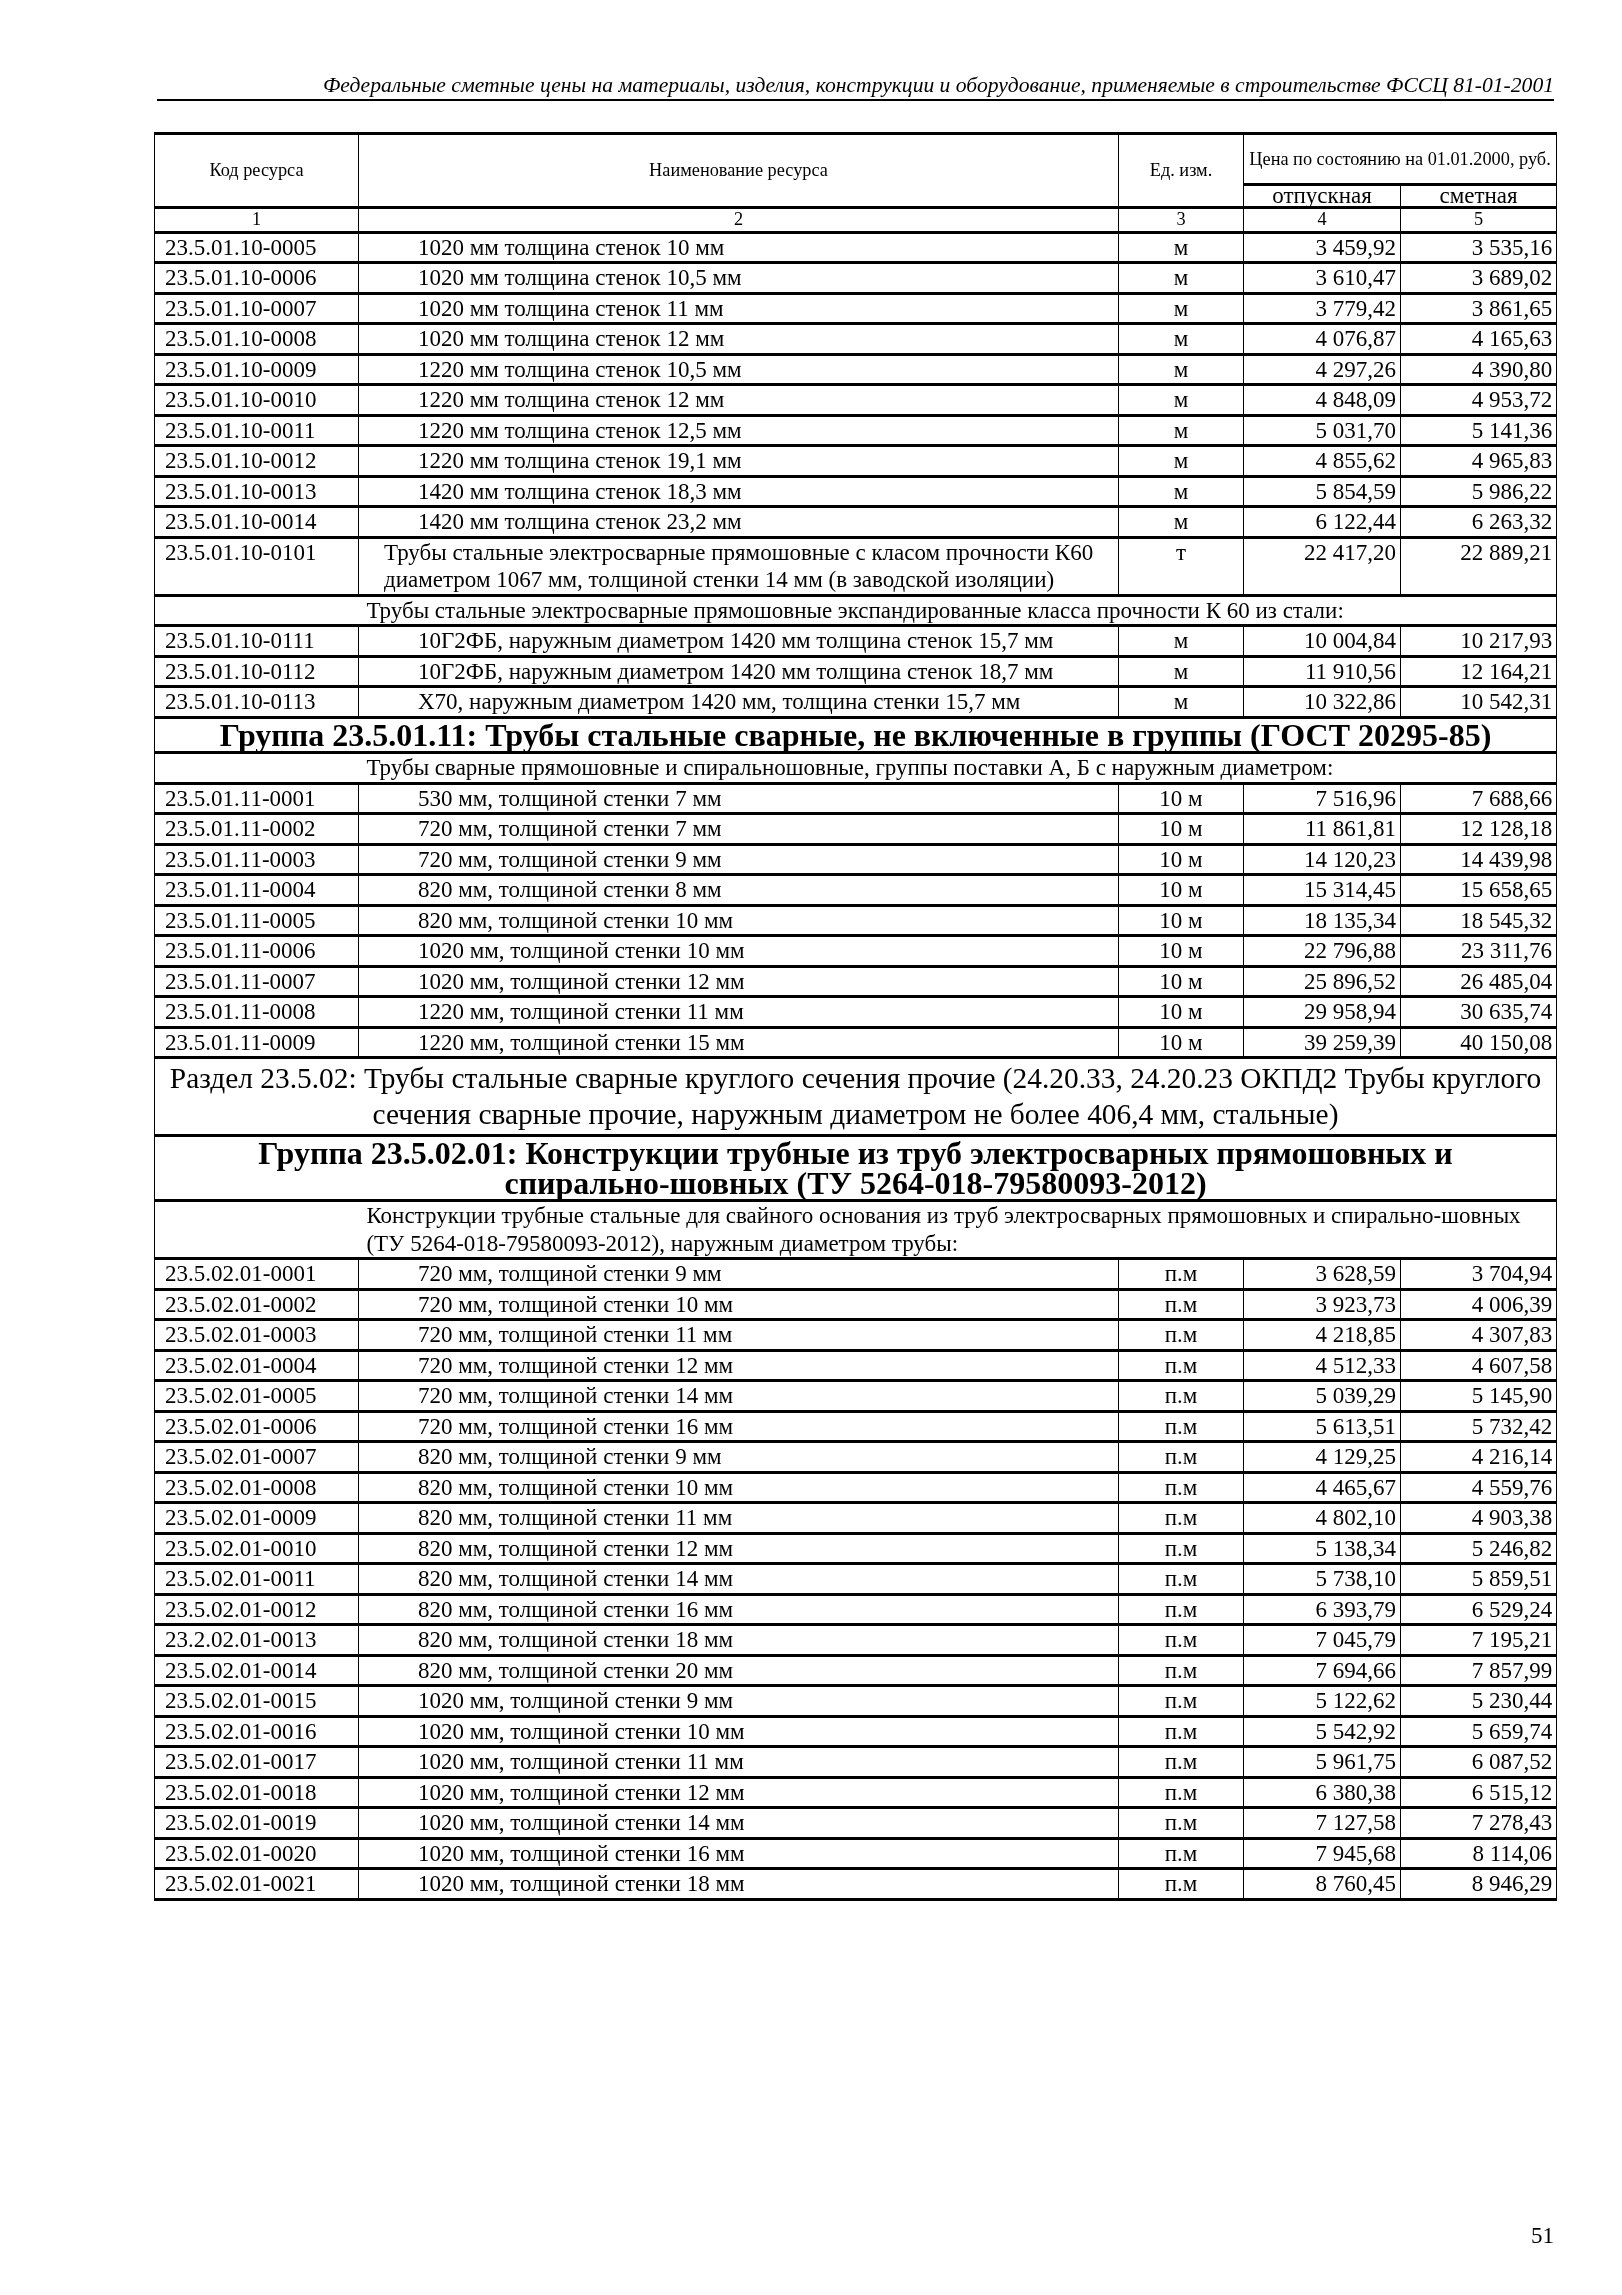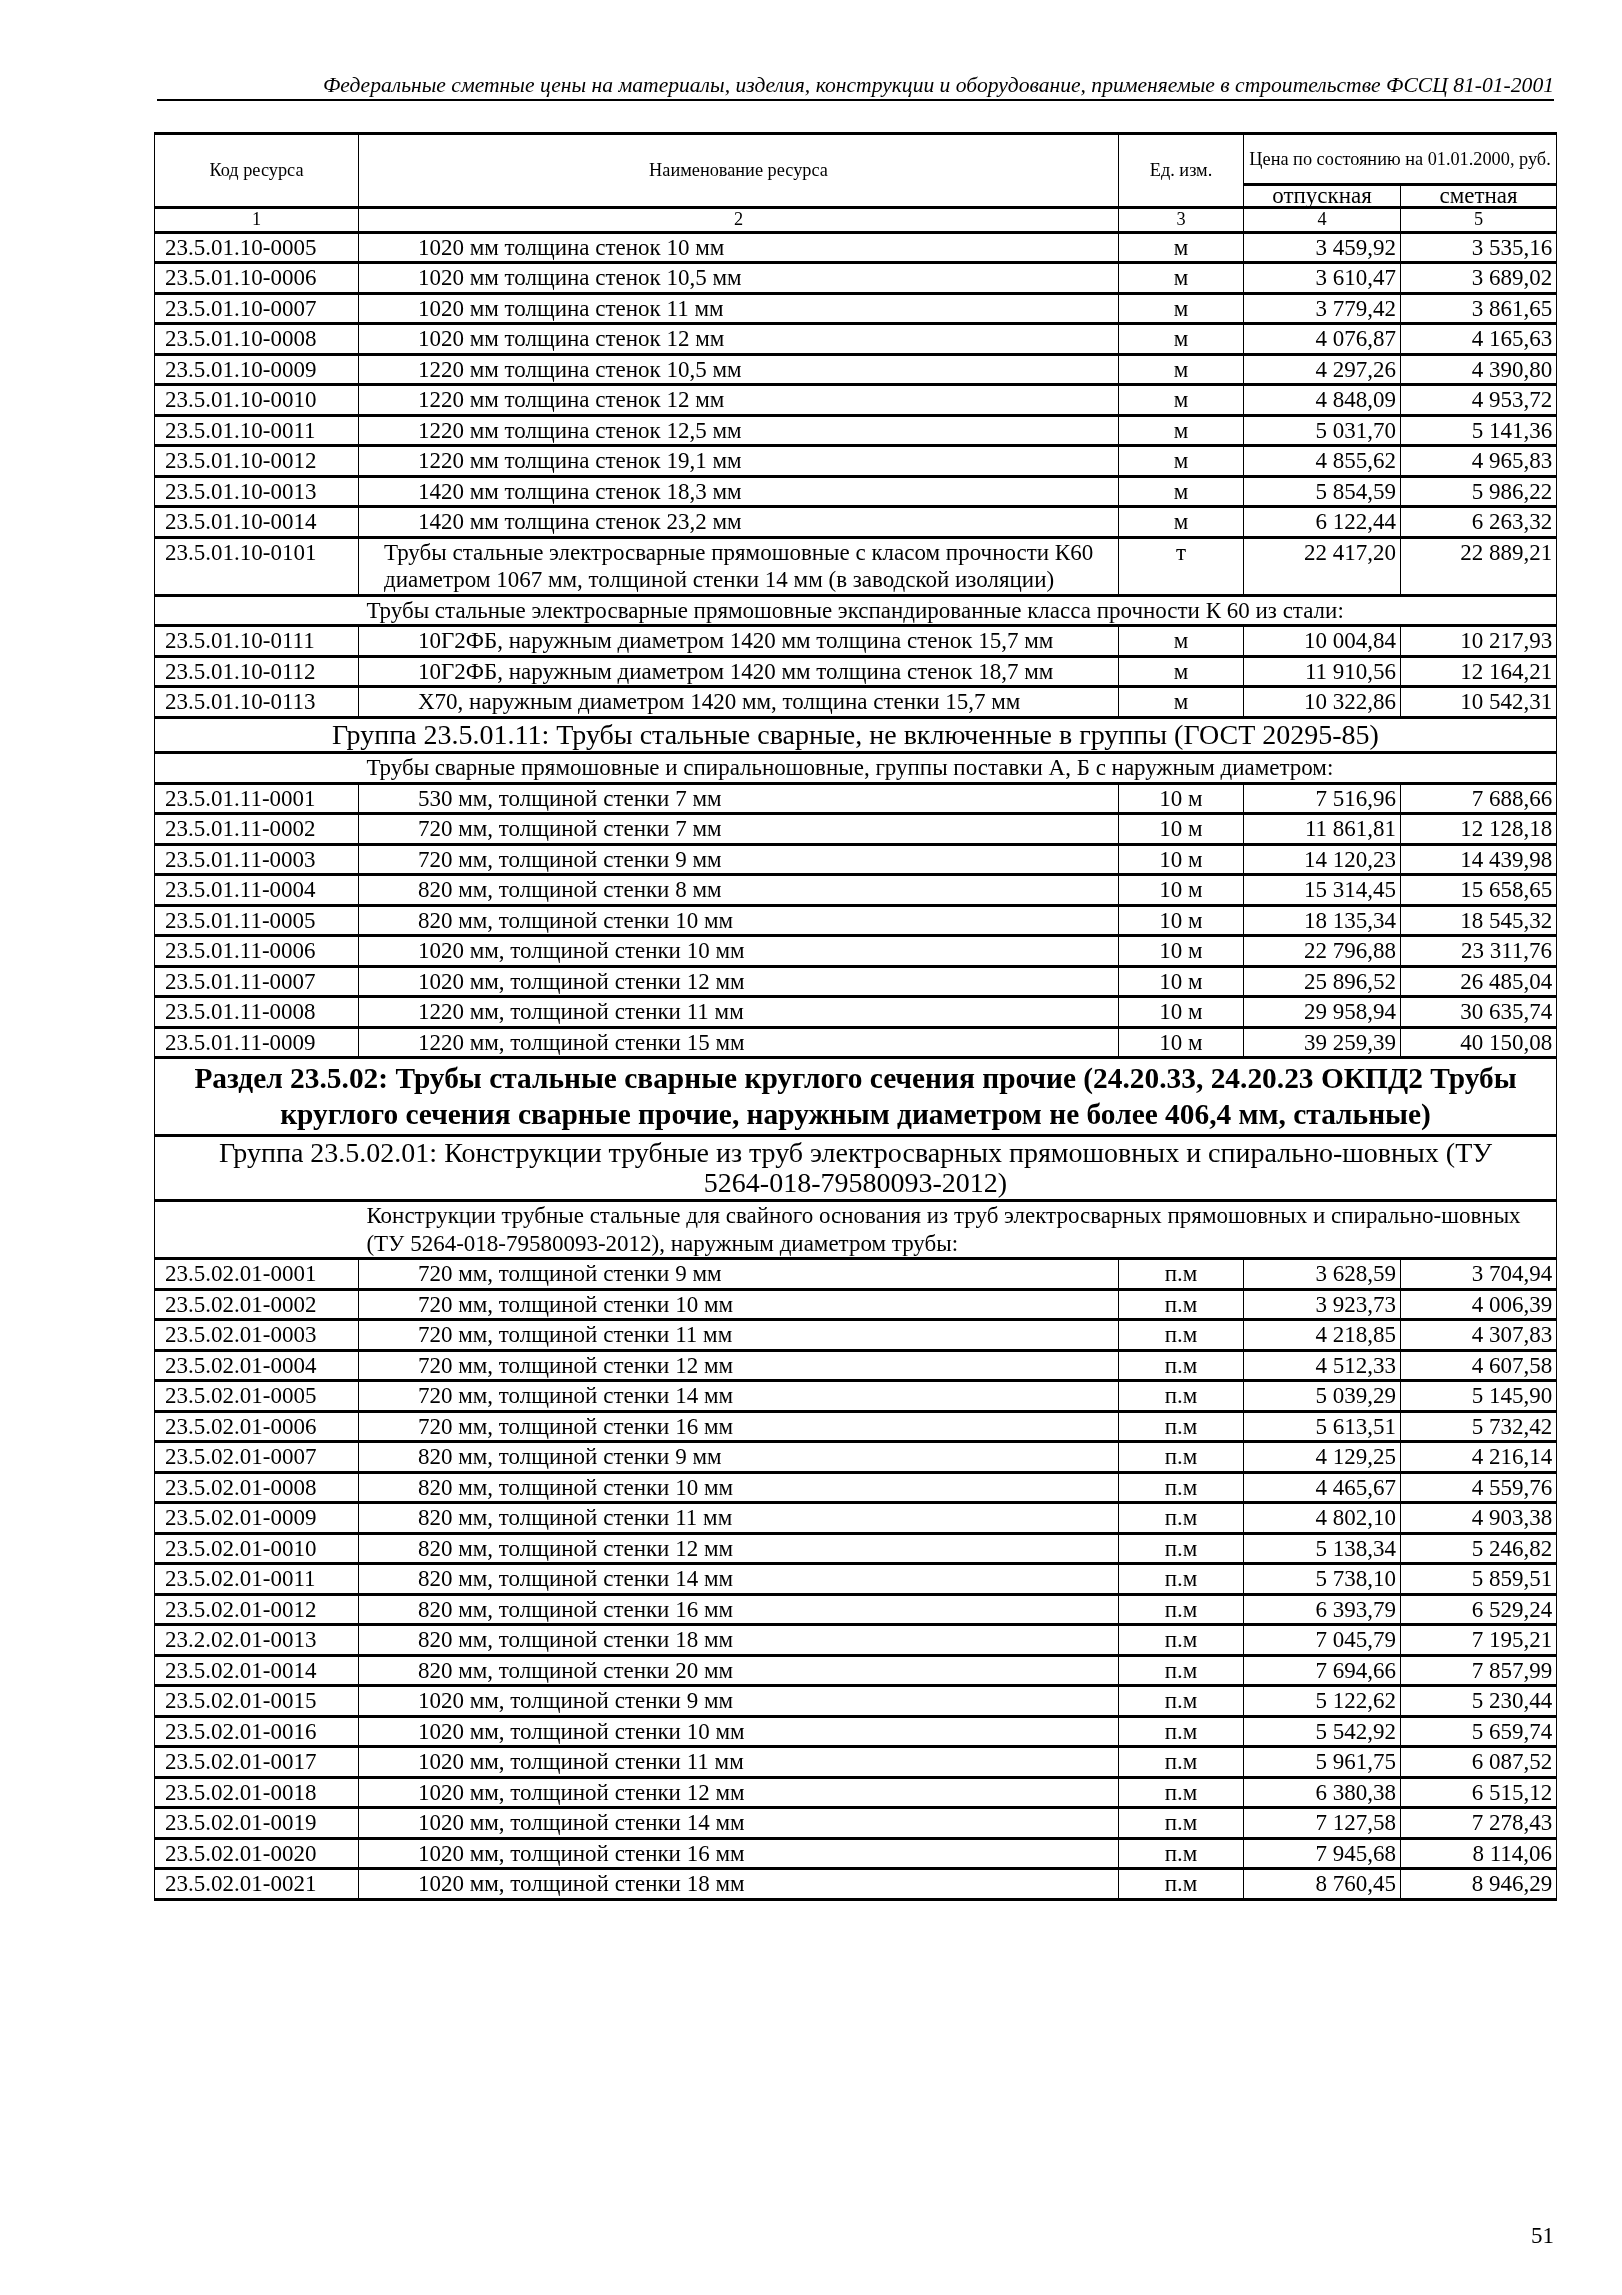--- a/index.html
+++ b/index.html
@@ -15,22 +15,22 @@
   thead tr.h1 th { height:48px; vertical-align:middle; font-size:18.3px; line-height:21px; }
   thead tr.h2 th { height:19.6px; font-size:23px; line-height:19.6px; vertical-align:middle;font-family:Liberation Serif, serif; }
   thead tr.h3 th { height:22px; font-size:18.3px; line-height:21px; text-align:center; }
   thead tr { border-bottom:3.3px solid #000; }
   table { border-top:3.3px solid #000; border-bottom:3.3px solid #000; }
   .code { padding-left:10px; white-space:nowrap; }
   .name { padding-left:25px; }
   .indent { text-indent:34px; }
   .unit { text-align:center; }
   .num { text-align:right; padding-right:3.9px; white-space:nowrap; }
-  .group-title { text-align:center; font-weight:normal; font-size:28px; line-height:30px; padding:1.3px 2.6px; }
-  .section-title { text-align:center; font-weight:bold; font-size:29.4px; line-height:36px; padding:1.3px 0; white-space:normal; }
+  .group-title { text-align:center; font-weight:bold; font-size:32px; line-height:30px; padding:1.3px 2.6px; }
+  .section-title { text-align:center; font-weight:normal; font-size:29.4px; line-height:36px; padding:1.3px 0; white-space:normal; }
   .subhead-cell { padding-left:7.9px; }
   .page-number { position:absolute; right:69px; top:2207px; font-size:23px;margin-top:16px; }
   td.blank { border-right:none; }
   td.subhead-cell { border-left:none; }
 </style>
 </head>
 <body>
 
 <div class="running-head">Федеральные сметные цены на материалы, изделия, конструкции и оборудование, применяемые в строительстве ФССЦ 81-01-2001</div>
 <div class="head-rule"></div>

